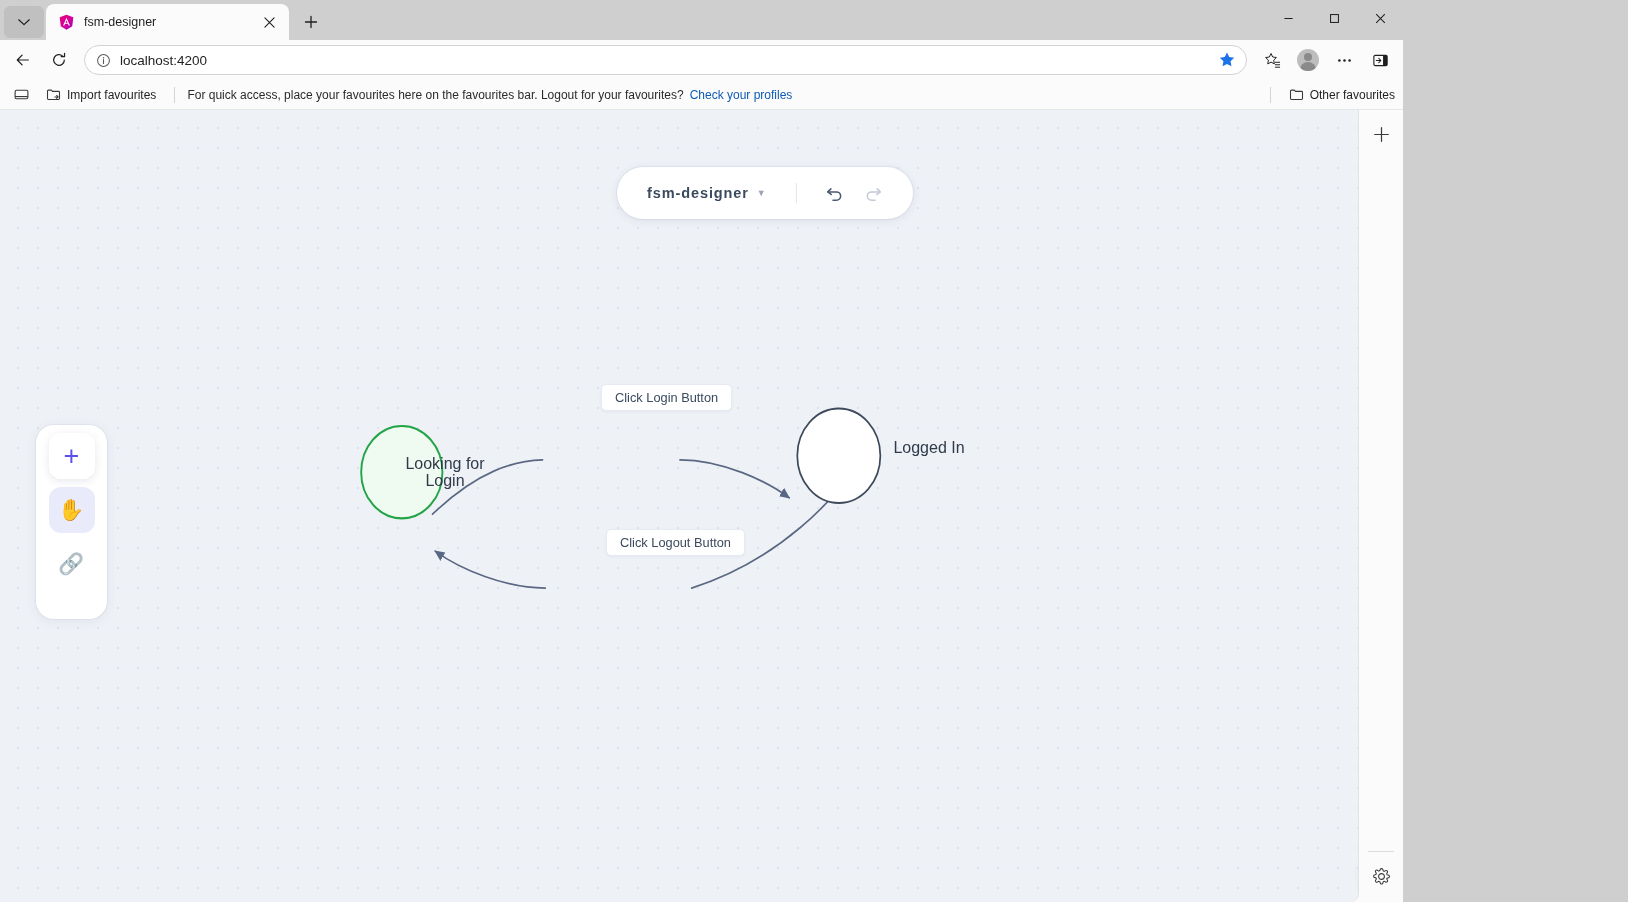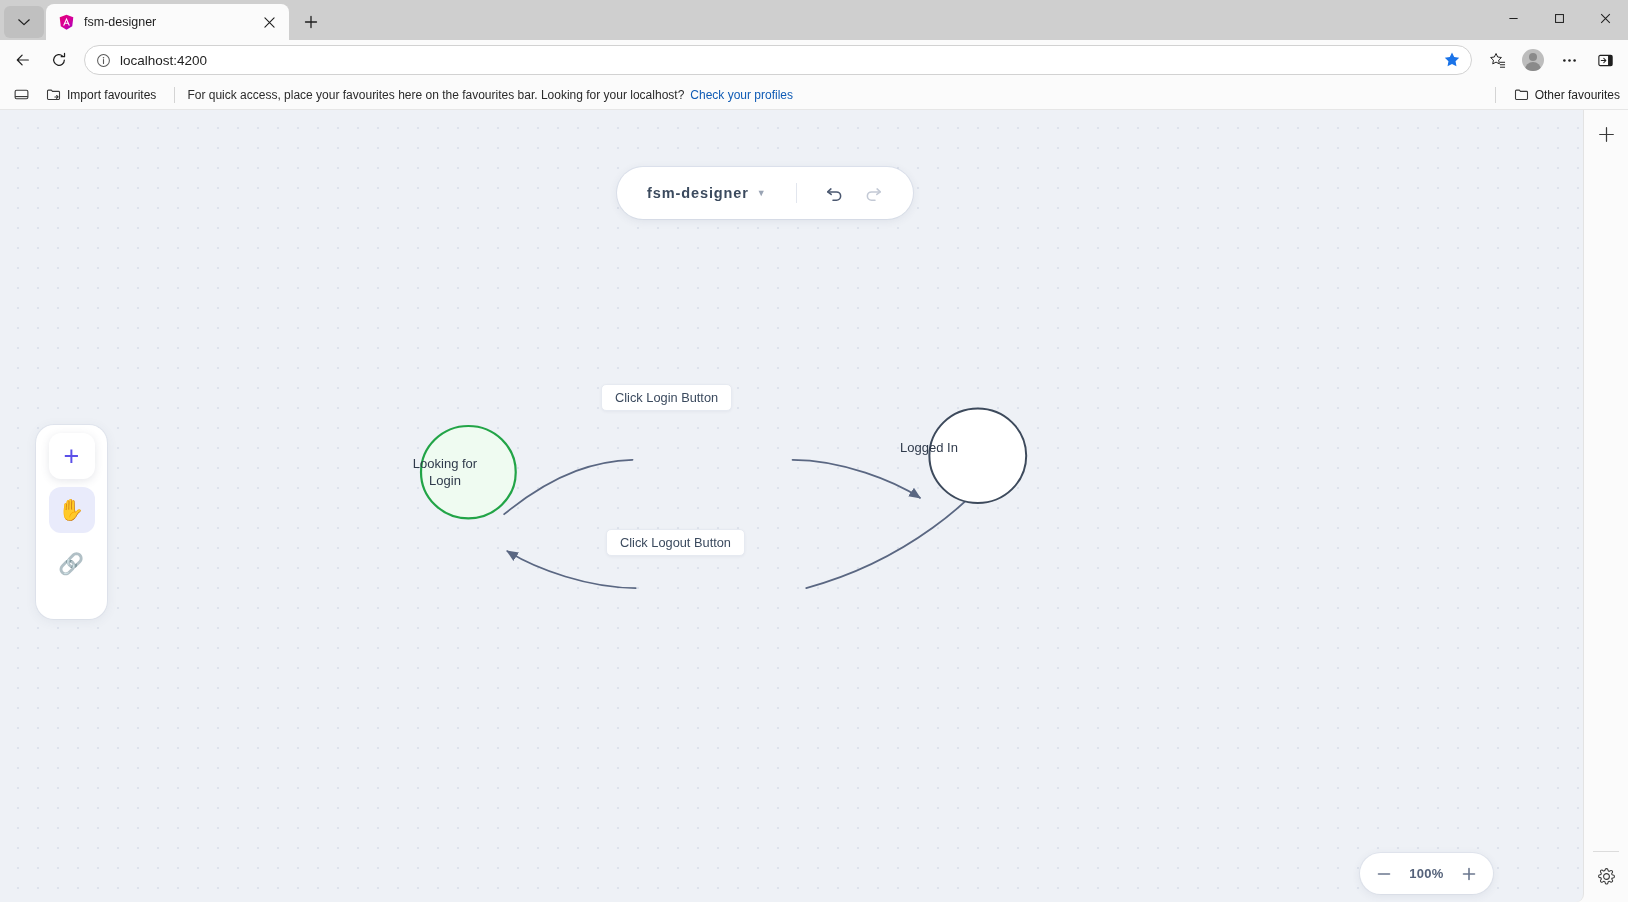--- a/index.html
+++ b/index.html
@@ -4,21 +4,21 @@
 <style>
   * { box-sizing: border-box; margin: 0; padding: 0; }
   html, body {
     width: 1628px; height: 902px;
     font-family: "Liberation Sans", sans-serif;
     overflow: hidden;
     background: #cfcfcf;
   }
 
   
-  .browser { width: 1628px; height: 902px; display: flex; flex-direction: column; background: #6d28d9; }
+  .browser { width: 1403px; height: 902px; display: flex; flex-direction: column; background: #6d28d9; }
 
   
   .tabstrip {
     height: 40px; background: #cfcfcf; display: flex; align-items: flex-end;
     position: relative; flex: 0 0 40px;
   }
   .tab-search {
     width: 40px; height: 32px; margin-left: 4px; margin-bottom: 2px;
     display: flex; align-items: center; justify-content: center;
     border-radius: 6px; background: #c0c0c0; cursor: default;
@@ -181,21 +181,21 @@
   
   .graph { position: absolute; left: 0; top: 0; width: 100%; height: 100%; }
 
   .edge-label {
     position: absolute; background: #ffffff; border: 1px solid #e6eaf1;
     border-radius: 5px; font-size: 12.8px; color: #3b4a5e;
     padding: 5px 13px; white-space: nowrap;
     box-shadow: 0 1px 3px rgba(60,72,100,0.06);
   }
   .node-label {
-    position: absolute; font-size: 13px; color: #2f3a4b; text-align: center;
+    position: absolute; font-size: 16px; color: #2f3a4b; text-align: center;
     line-height: 17px; pointer-events: none; width: 120px;
   }
 </style>
 </head>
 <body>
 
 <div class="browser">
 
   <div class="tabstrip">
     <div class="tab-search">
@@ -313,21 +313,21 @@
       </svg>
     </div>
     <div class="favbar-item">
       <svg viewBox="0 0 16 16">
         <path d="M1.6 4.3a1 1 0 0 1 1-1h3.1l1.2 1.4h6.5a1 1 0 0 1 1 1v6.6a1 1 0 0 1-1 1H2.6a1 1 0 0 1-1-1z" fill="none" stroke="#3a3a3a" stroke-width="1.15" stroke-linejoin="round"></path>
         <path d="M9.4 10.6h3.4M11.3 9l1.7 1.6-1.7 1.6" fill="none" stroke="#3a3a3a" stroke-width="1.1" stroke-linecap="round" stroke-linejoin="round"></path>
       </svg>
       <span>Import favourites</span>
     </div>
     <div class="favbar-sep"></div>
-    <span class="favbar-msg">For quick access, place your favourites here on the favourites bar. Looking for your localhost?</span>
+    <span class="favbar-msg">For quick access, place your favourites here on the favourites bar. Logout for your favourites?</span>
     <span class="favbar-link">Check your profiles</span>
     <div class="favbar-spacer"></div>
     <div class="favbar-sep"></div>
     <div class="favbar-item">
       <svg viewBox="0 0 16 16">
         <path d="M1.6 4.3a1 1 0 0 1 1-1h3.1l1.2 1.4h6.5a1 1 0 0 1 1 1v6.6a1 1 0 0 1-1 1H2.6a1 1 0 0 1-1-1z" fill="none" stroke="#3a3a3a" stroke-width="1.15" stroke-linejoin="round"></path>
       </svg>
       <span>Other favourites</span>
     </div>
   </div>

